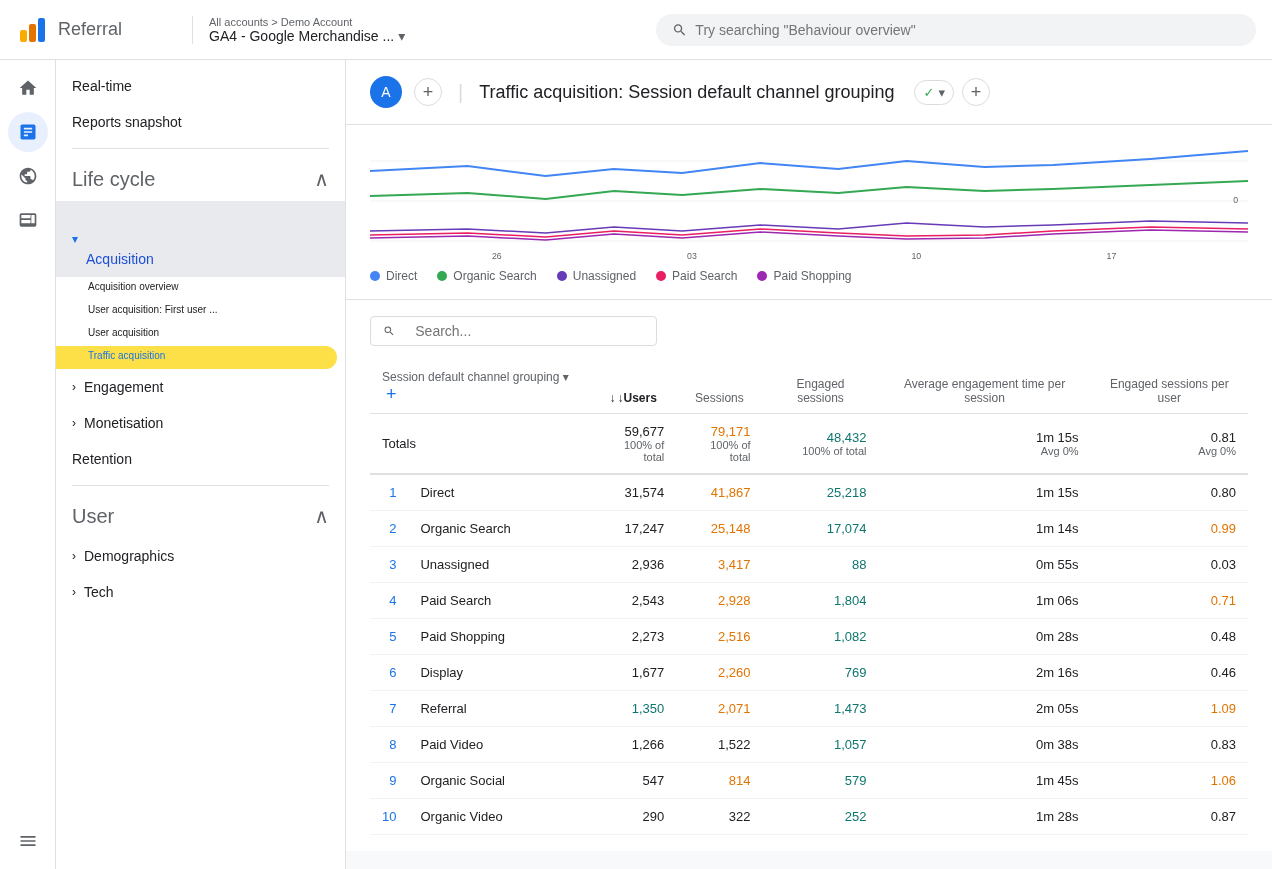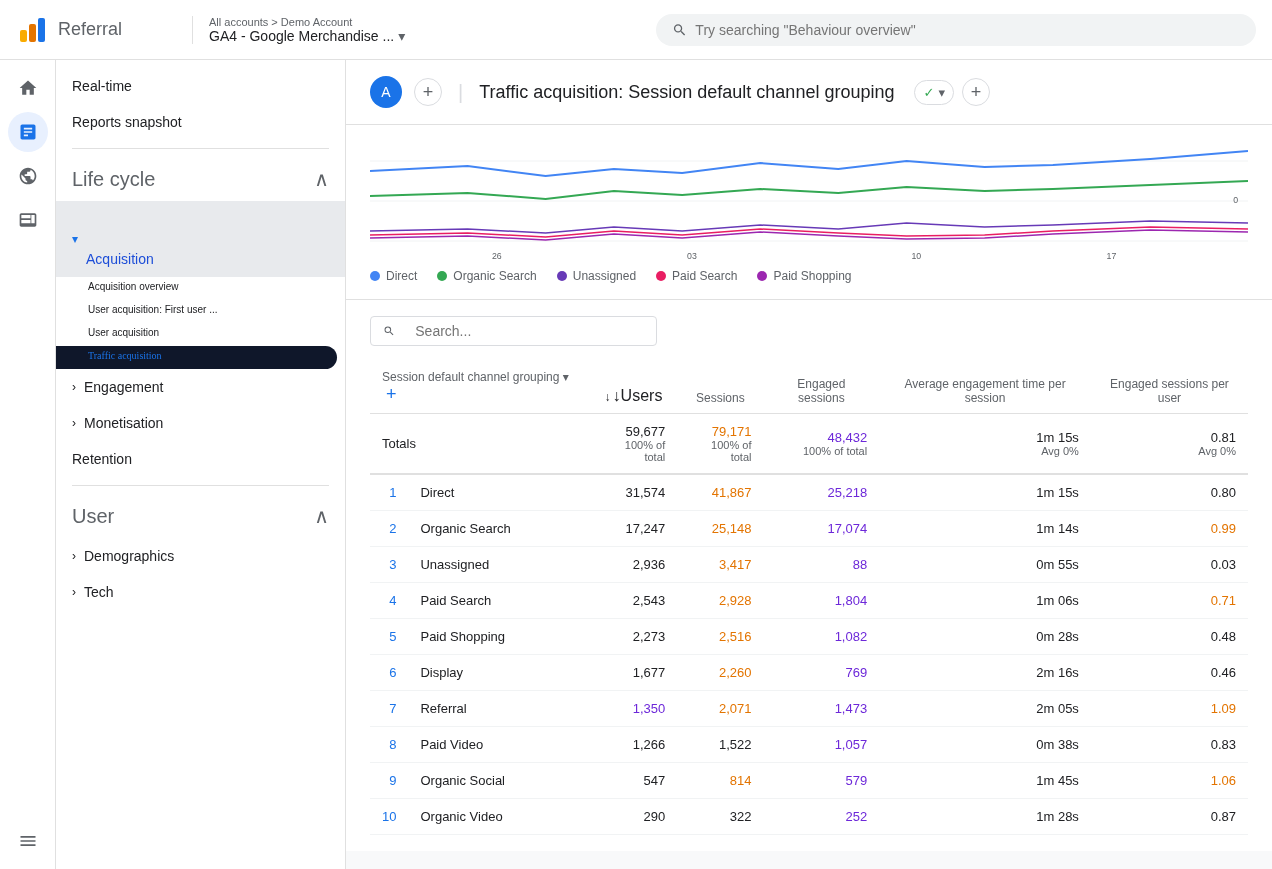--- a/index.html
+++ b/index.html
@@ -122,25 +122,24 @@
       color: #5f6368;
       cursor: pointer;
     }
     .nav-sub-item {
       padding: 4px 16px 8px 32px;
       cursor: pointer;
       color: #202124;
       font-size: 10px;
     }
     .nav-sub-item.active {
-      background: #0f172a;
+      background: #fde047;
       color: #1a73e8;
       border-radius: 0 20px 20px 0;
       margin-right: 8px;
-      font-family: Liberation Serif, serif;
     }
     .nav-parent-item {
       display: flex;
       align-items: center;
       gap: 8px;
       padding: 10px 16px;
       font-size: 14px;
       font-weight: 500;
       cursor: pointer;
       color: #202124;
@@ -312,21 +311,21 @@
     .totals-row td {
       font-weight: 500;
       border-bottom: 2px solid #e0e0e0;
     }
     .sub-value {
       display: block;
       font-size: 11px;
       color: #5f6368;
     }
     .orange { color: #e37400; }
-    .blue-link { color: #6d28d9; }
+    .blue-link { color: #0f766e; }
     .col-header-add {
       color: #1a73e8;
       cursor: pointer;
       font-size: 18px;
       padding: 0 4px;
     }
     .sort-arrow { margin-right: 2px; }
 
     
     .chart-svg { width: 100%; height: 100%; }
@@ -526,21 +525,21 @@
 
       <table class="data-table">
         <thead>
           <tr>
             <th class="left-align" colspan="2">
               <span>Session default channel grouping</span>
               <span style="color:#5f6368;">▾</span>
               <span class="col-header-add">+</span>
             </th>
             <th class="sort-active">
-              <span class="sort-arrow">↓</span><span style="font-size:16px; font-weight:400; color:#202124;">↓Users</span>
+              <span class="sort-arrow">↓</span><span style="font-size:12px; font-weight:700; color:#202124;">↓Users</span>
             </th>
             <th>
               <span>Sessions</span>
             </th>
             <th>
               <span>Engaged sessions</span>
             </th>
             <th>
               <span>Average engagement time per session</span>
             </th>

